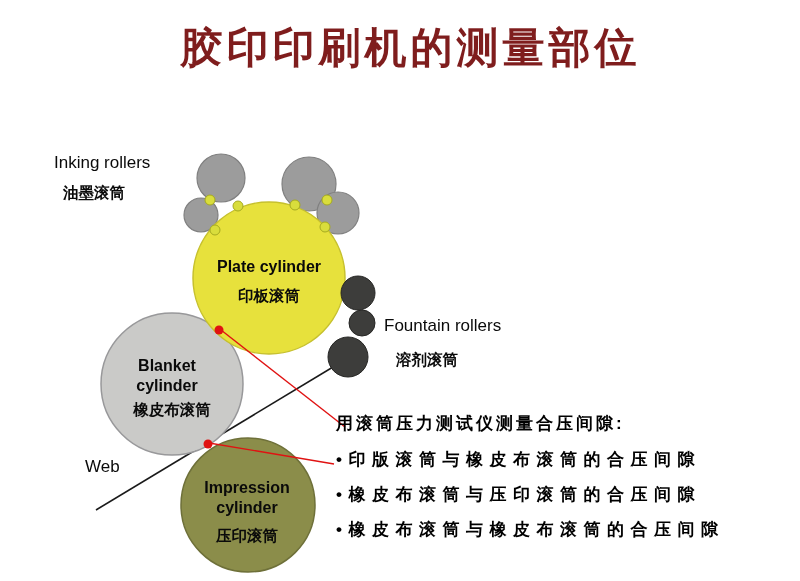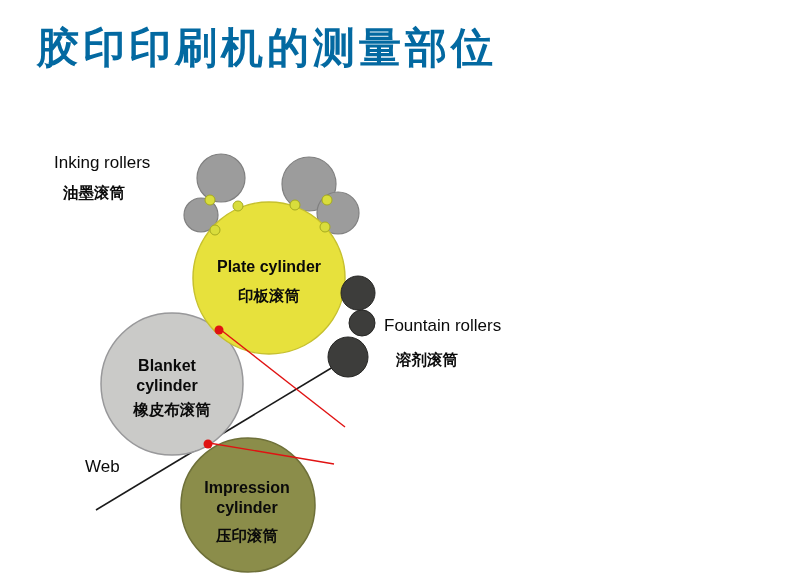--- a/index.html
+++ b/index.html
@@ -6,23 +6,23 @@
   html,body { background:#ffffff; }
   body {
     width:800px; height:581px;
     font-family:"Liberation Sans","DejaVu Sans",sans-serif;
     overflow:hidden;
   }
   .page { position:relative; width:800px; height:581px; background:#ffffff; overflow:hidden; }
 
   .title {
     position:absolute; top:20px; left:0; width:784px;
-    text-align:left;
+    text-align:center;
     font-size:42px; font-weight:800; letter-spacing:4px;
-    color:#0369a1; white-space:nowrap;padding-left:37px;
+    color:#7f1d1d; white-space:nowrap;padding-left:37px;
   }
 
   svg.diagram { position:absolute; left:0; top:0; }
 
   svg text { font-family:"Liberation Sans","DejaVu Sans",sans-serif; fill:#0a0a0a; }
   .t-en   { font-size:17px; }
   .t-en-c { font-size:16px; font-weight:600; text-anchor:middle; }
   .t-zh   { font-size:15.5px; font-weight:bold; }
   .t-zh-c { font-size:15.5px; font-weight:bold; text-anchor:middle; }
 
@@ -96,14 +96,20 @@
     <text class="t-en-c" x="167" y="391">cylinder</text>
     <text class="t-zh-c" x="172" y="415">橡皮布滚筒</text>
 
     <text class="t-en-c" x="247" y="493">Impression</text>
     <text class="t-en-c" x="247" y="513">cylinder</text>
     <text class="t-zh-c" x="247" y="541" fill="#e9e455">压印滚筒</text>
 
     <text class="t-en" x="85" y="472">Web</text>
   </svg>
 
+  <div class="annotation">
+    <div class="annotation-heading">用滚筒压力测试仪测量合压间隙:</div>
+    <div class="annotation-bullet">•印版滚筒与橡皮布滚筒的合压间隙</div>
+    <div class="annotation-bullet">•橡皮布滚筒与压印滚筒的合压间隙</div>
+    <div class="annotation-bullet">•橡皮布滚筒与橡皮布滚筒的合压间隙</div>
+  </div>
 
 </div>
 
 </body></html>

